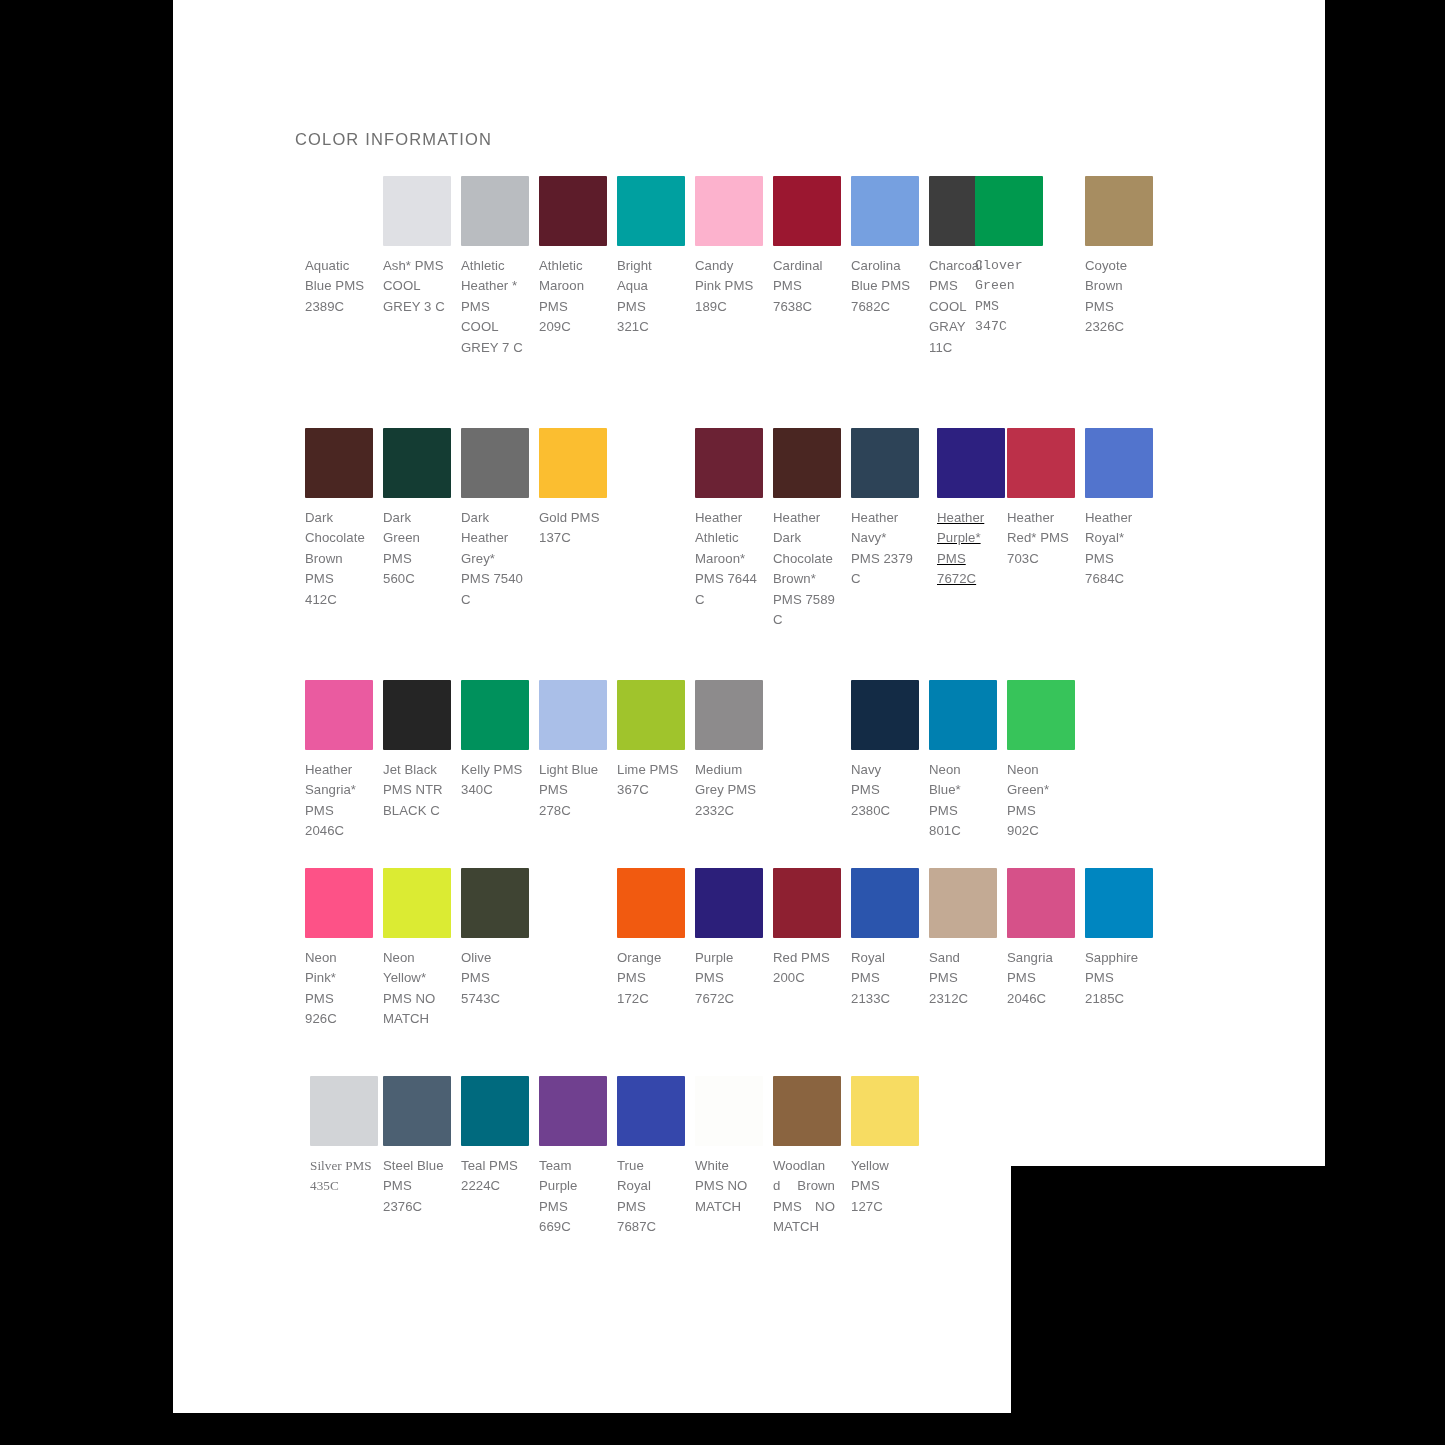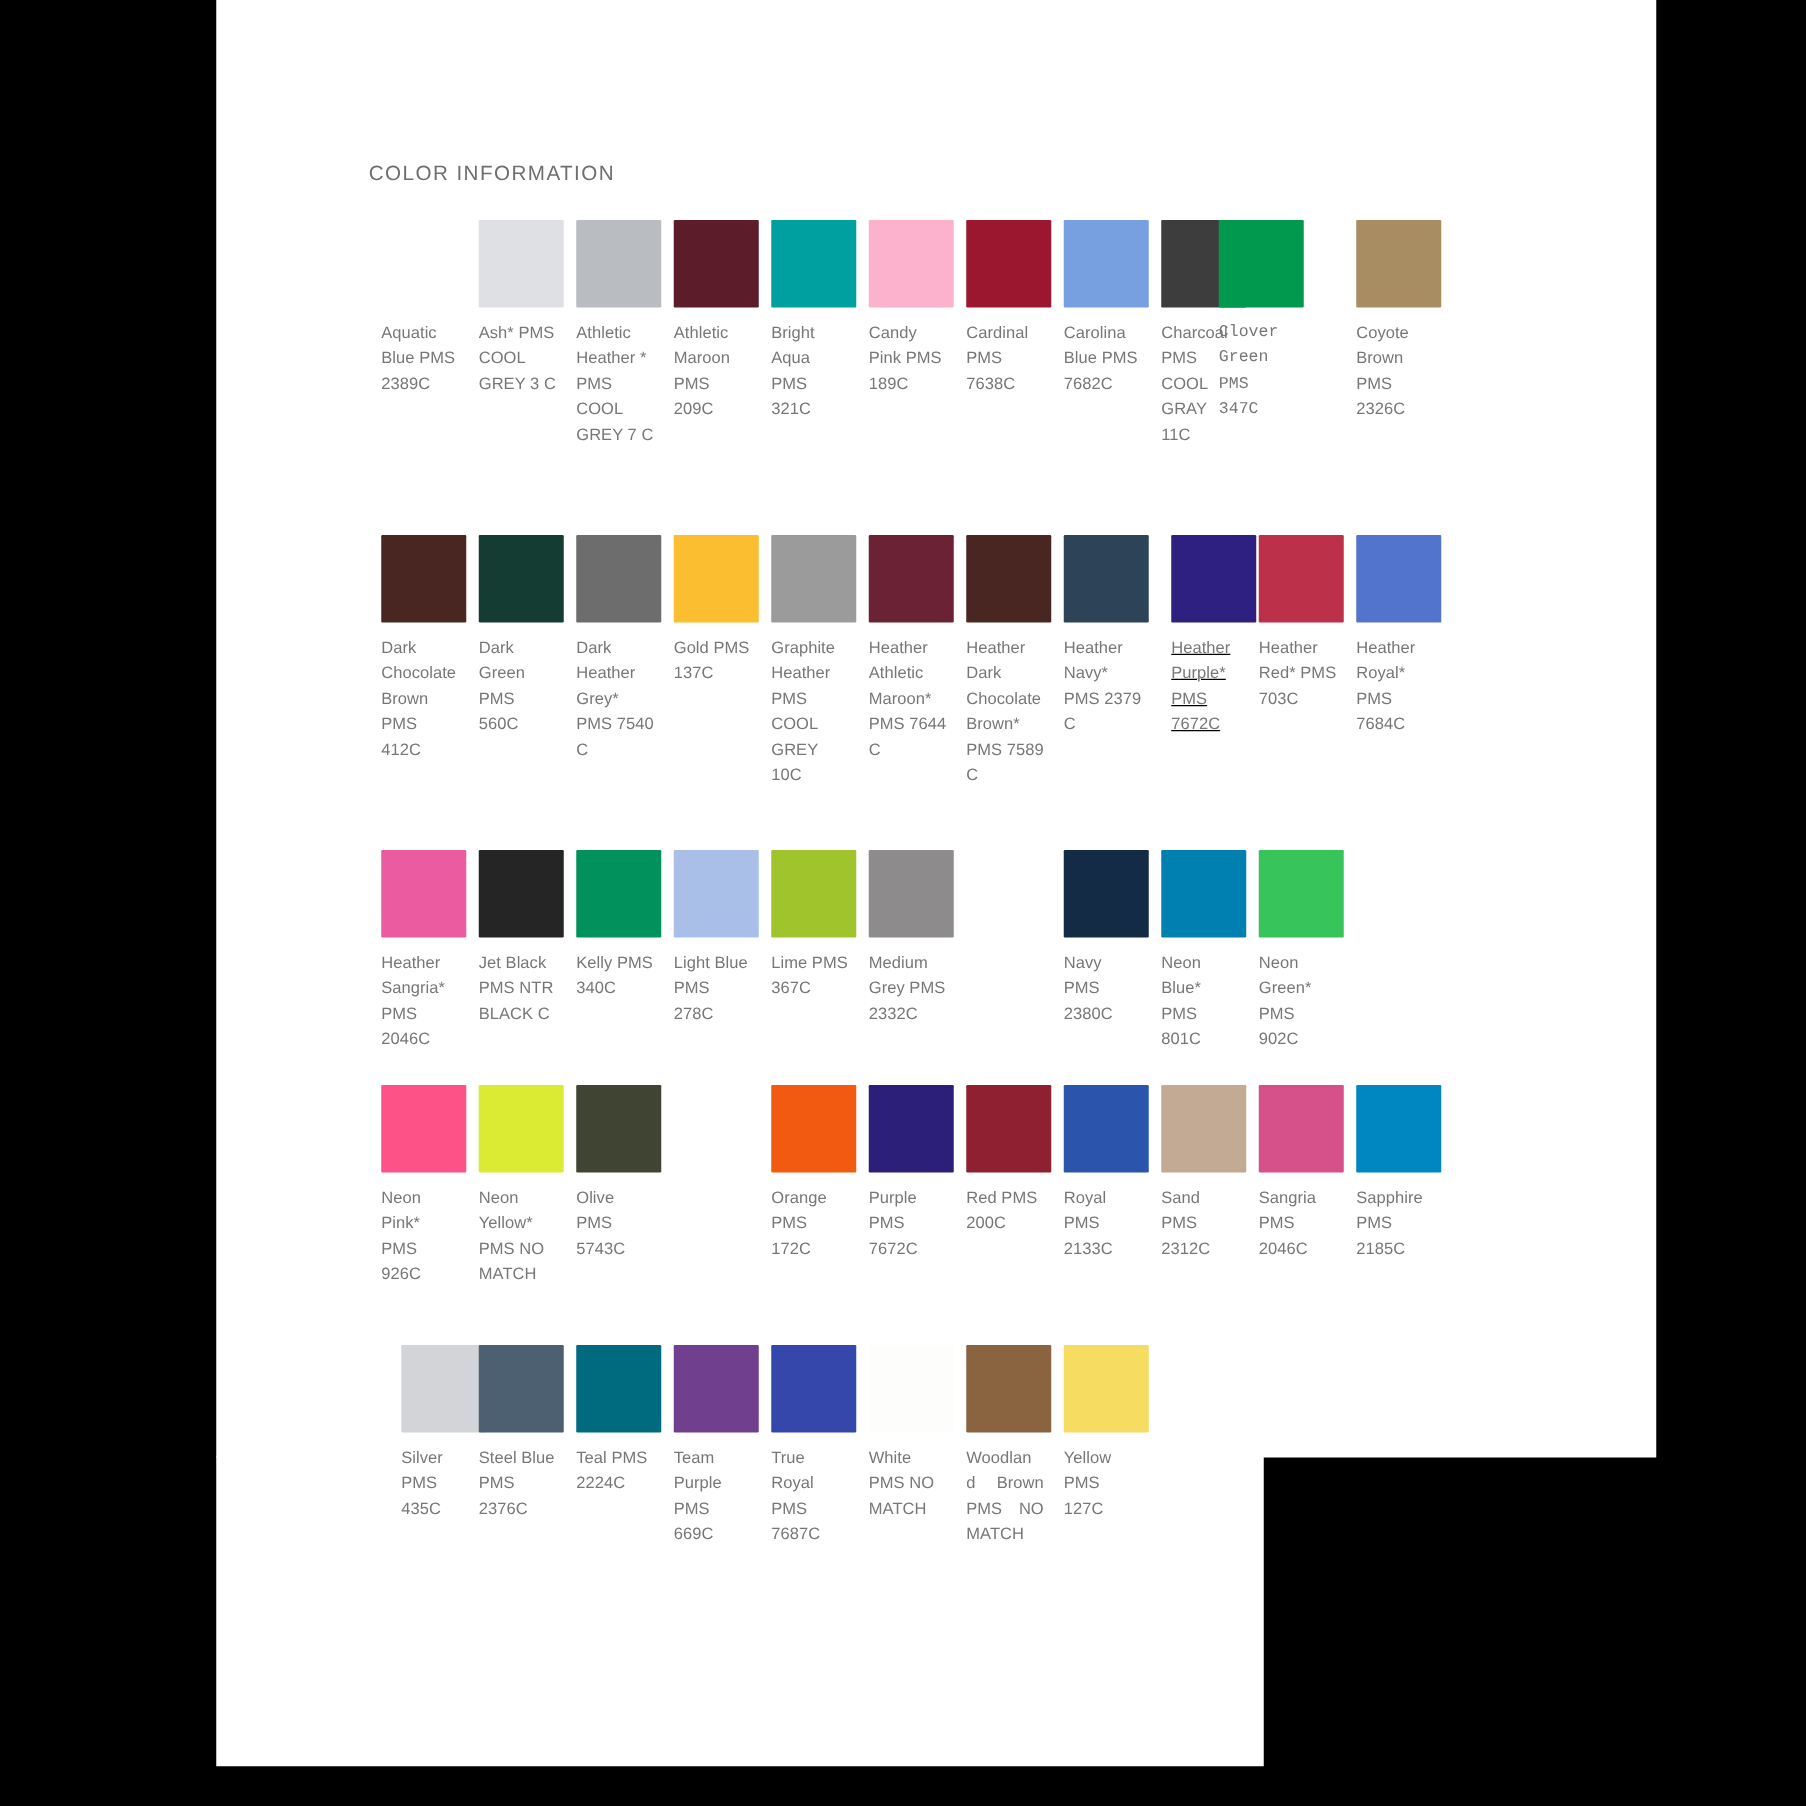--- a/index.html
+++ b/index.html
@@ -171,24 +171,20 @@
             <div class="caption">Dark Green PMS 560C</div>
           </div>
           <div class="cell" style="left: 156px; top: 0px;">
             <div class="swatch" style="background: rgb(109, 109, 109);"></div>
             <div class="caption">Dark Heather Grey* PMS 7540 C</div>
           </div>
           <div class="cell" style="left: 234px; top: 0px;">
             <div class="swatch" style="background: rgb(251, 190, 48);"></div>
             <div class="caption">Gold PMS 137C</div>
           </div>
-          <div class="cell" style="left: 312px; top: 0px;">
-            <div class="swatch" style="background: rgb(155, 155, 155);"></div>
-            <div class="caption">Graphite Heather PMS COOL GREY 10C</div>
-          </div>
           <div class="cell" style="left: 390px; top: 0px;">
             <div class="swatch" style="background: rgb(107, 34, 52);"></div>
             <div class="caption">Heather Athletic Maroon* PMS 7644 C</div>
           </div>
           <div class="cell" style="left: 468px; top: 0px;">
             <div class="swatch" style="background: rgb(74, 38, 34);"></div>
             <div class="caption">Heather Dark Chocolate Brown* PMS 7589 C</div>
           </div>
           <div class="cell" style="left: 546px; top: 0px;">
             <div class="swatch" style="background: rgb(45, 67, 87);"></div>
@@ -281,21 +277,21 @@
           <div class="cell" style="left: 702px; top: 0px;">
             <div class="swatch" style="background: rgb(214, 81, 137);"></div>
             <div class="caption">Sangria PMS 2046C</div>
           </div>
           <div class="cell" style="left: 780px; top: 0px;">
             <div class="swatch" style="background: rgb(0, 134, 192);"></div>
             <div class="caption">Sapphire PMS 2185C</div>
           </div>
         </div>
         <div class="row" style="position: absolute; left: 0px; top: 900px; height: 250px;">
-          <div class="cell" style="left: 16px; top: 0px;">
+          <div class="cell" style="left: 5px; top: 0px; font-family: Liberation Serif, serif;">
             <div class="swatch" style="background: rgb(210, 212, 215);"></div>
             <div class="caption">Silver PMS 435C</div>
           </div>
           <div class="cell" style="left: 78px; top: 0px;">
             <div class="swatch" style="background: rgb(76, 96, 114);"></div>
             <div class="caption">Steel Blue PMS 2376C</div>
           </div>
           <div class="cell" style="left: 156px; top: 0px;">
             <div class="swatch" style="background: rgb(0, 106, 126);"></div>
             <div class="caption">Teal PMS 2224C</div>

